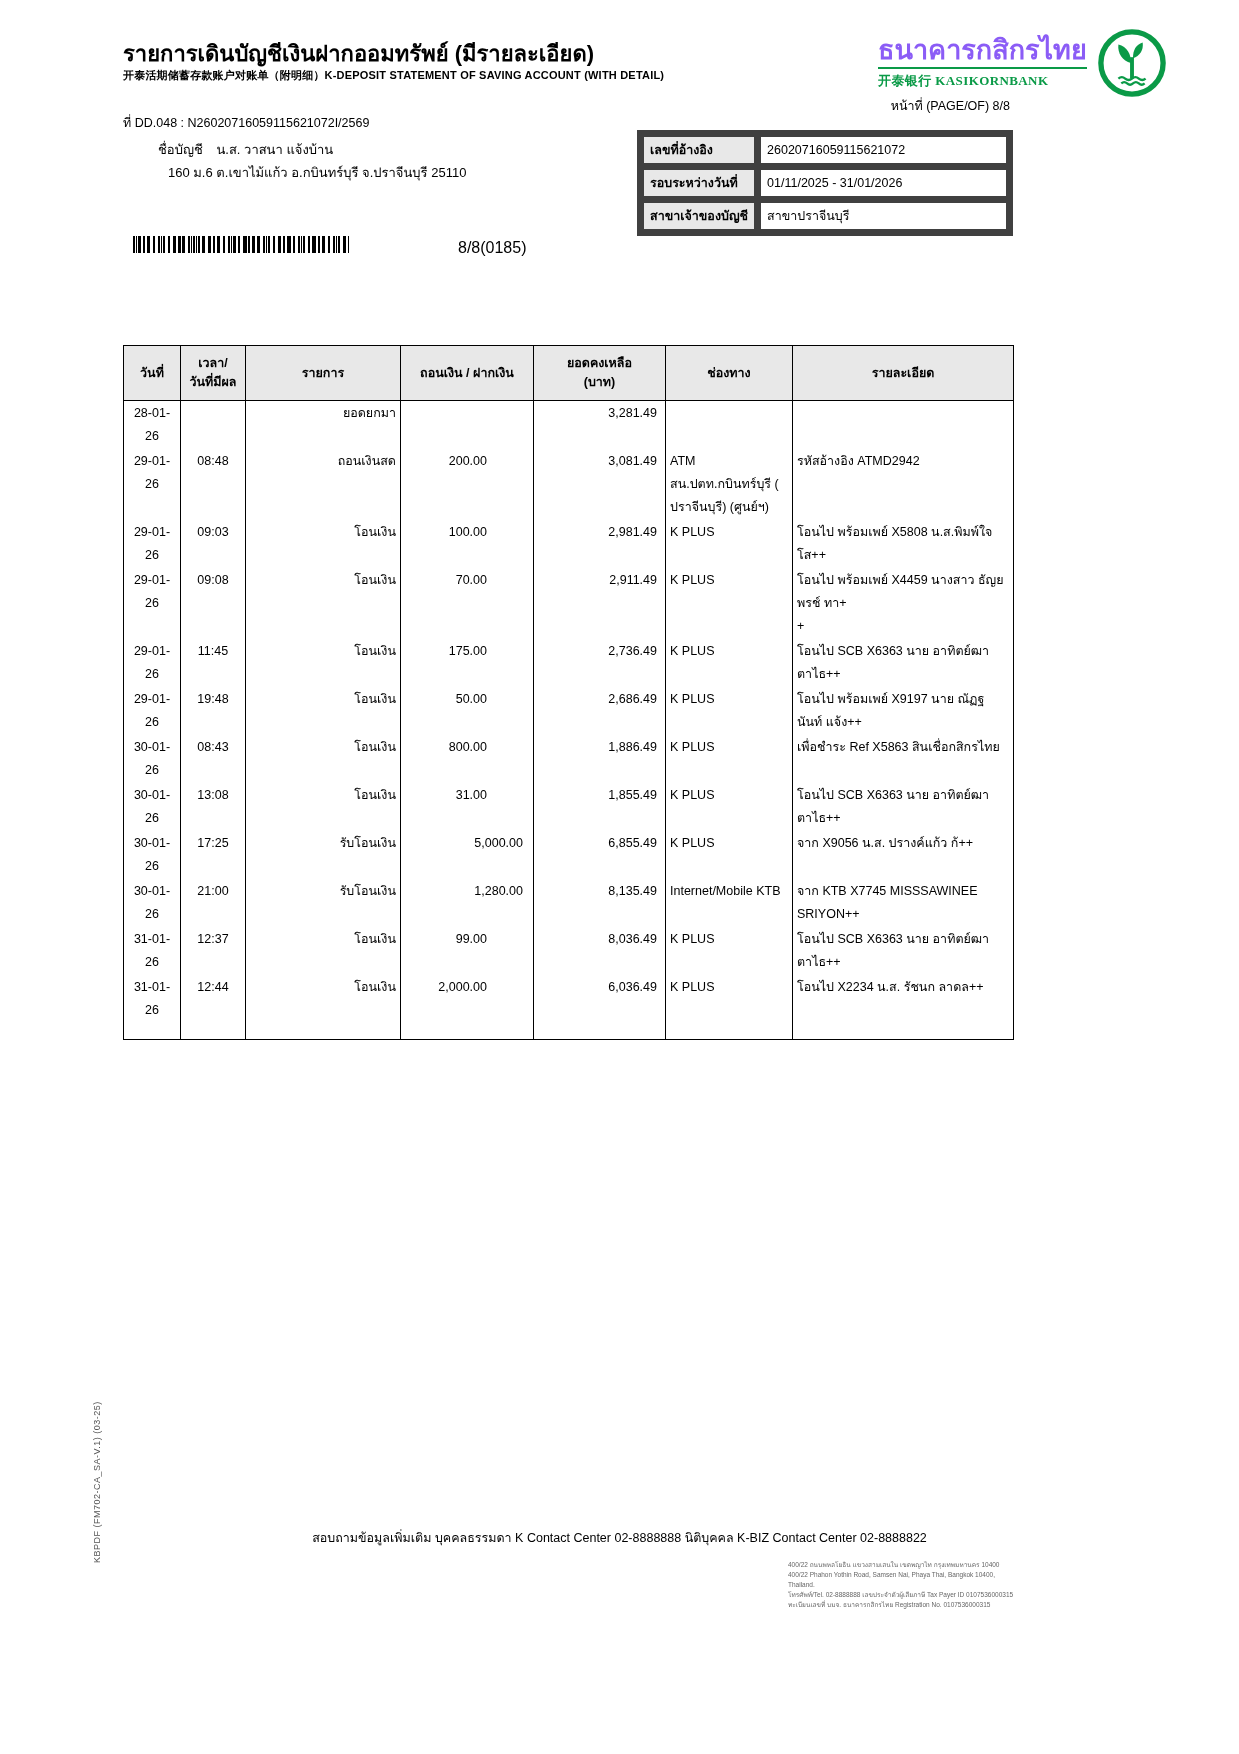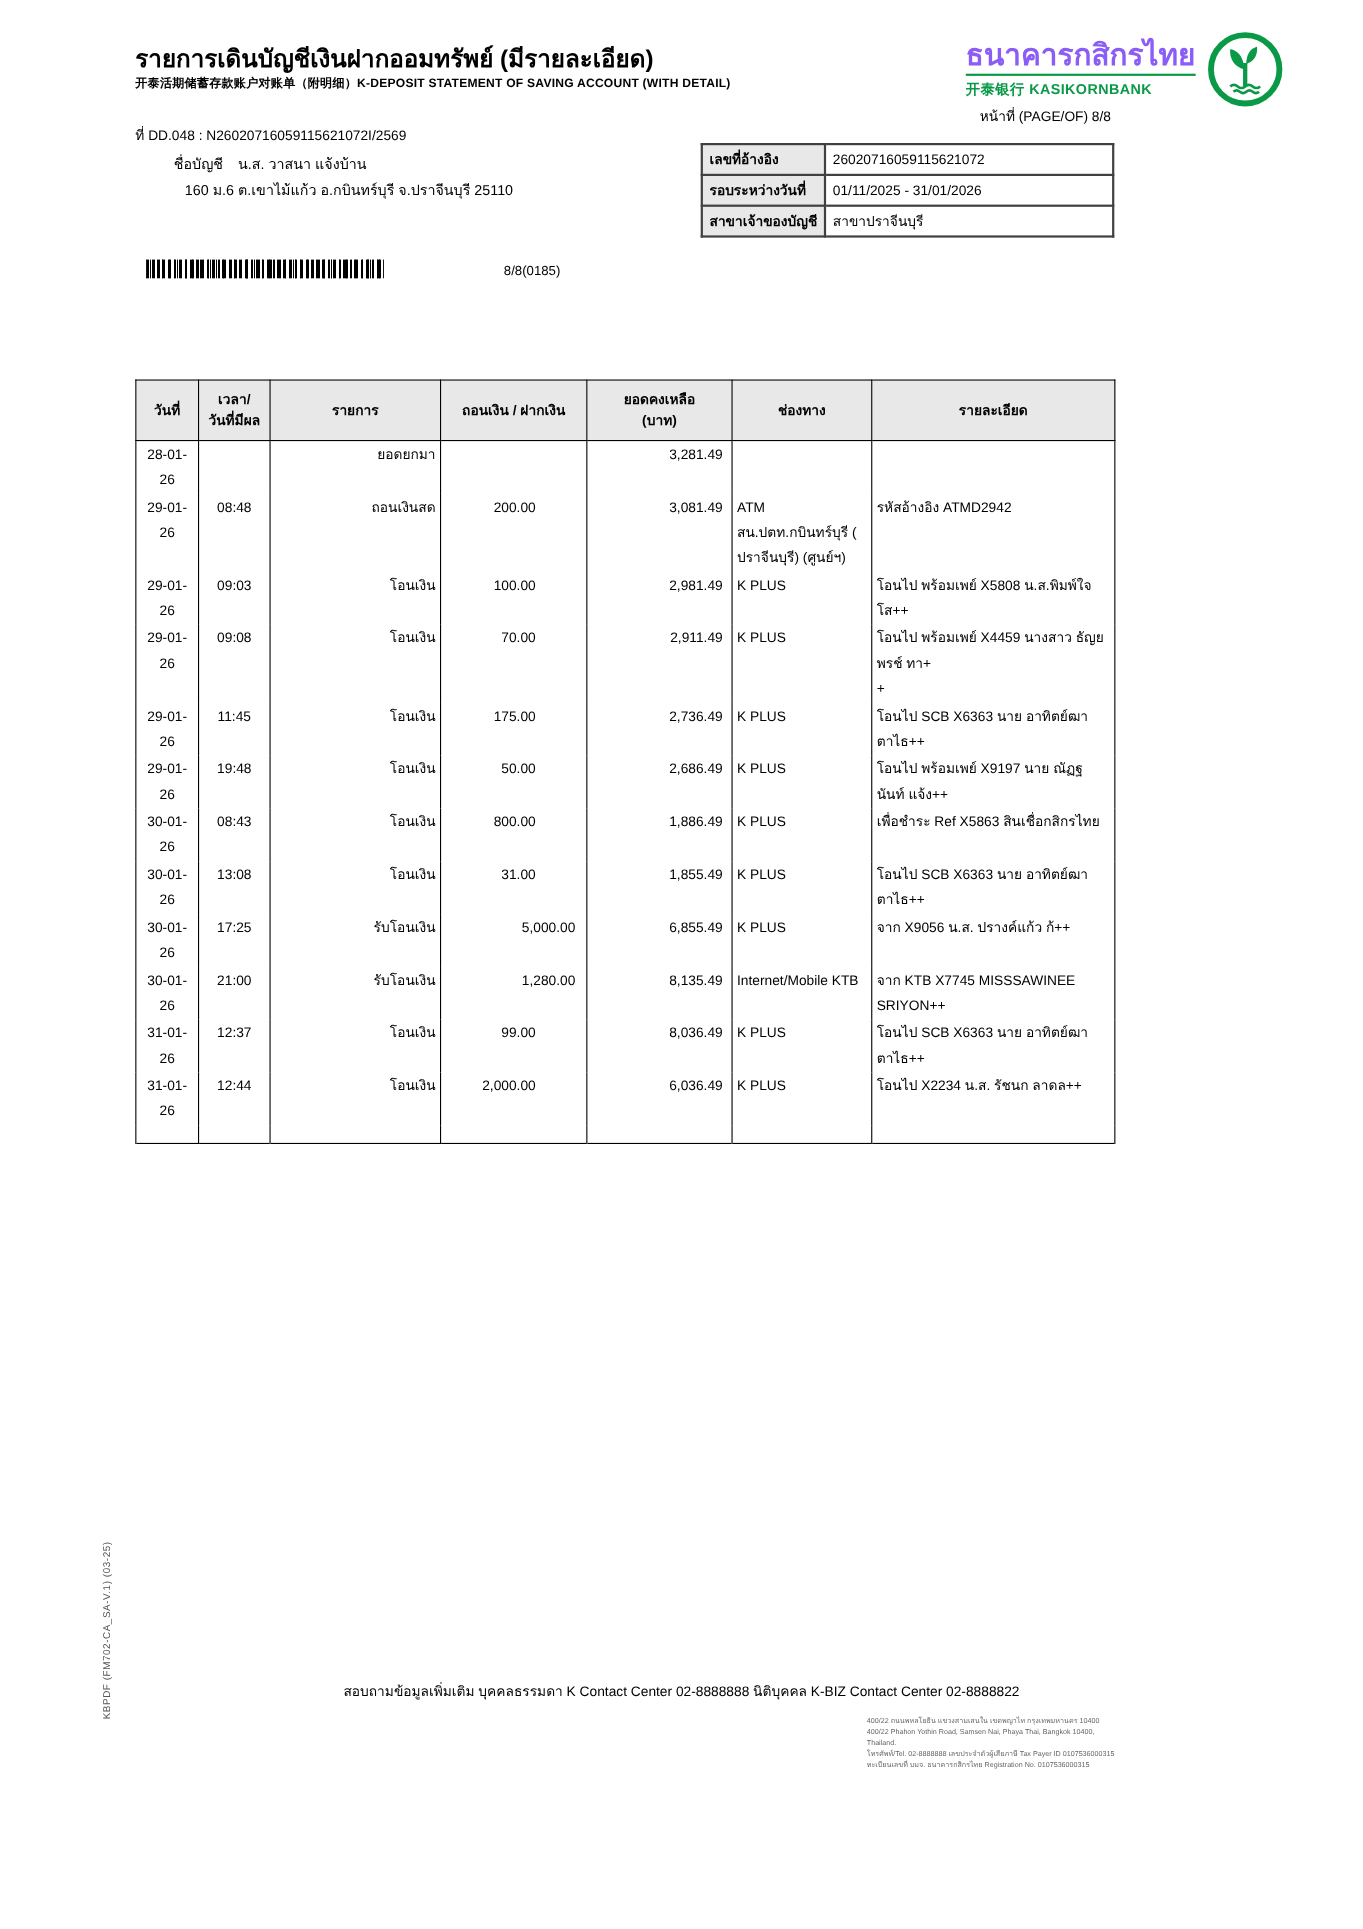--- a/index.html
+++ b/index.html
@@ -7,39 +7,39 @@
     position:relative; width:1239px; height:1754px; background:#ffffff;
     font-family:"Liberation Sans","DejaVu Sans",sans-serif; color:#000;
     overflow:hidden;
   }
   
   .title        { position:absolute; left:123px; top:36px;  font-size:22px; font-weight:bold; }
   .subtitle     { position:absolute; left:123px; top:68px;  font-size:11px; font-weight:bold; letter-spacing:.2px; }
   .logo-block   { position:absolute; left:878px; top:28px; display:flex; align-items:center; gap:10px; }
   .logo-text    { text-align:left; }
   .logo-th      { font-size:27px; font-weight:bold; color:#8b5cf6; line-height:1.05; }
-  .logo-sub     { font-size:13px; font-weight:bold; color:#0a9a47; border-top:2px solid #0a9a47; padding-top:3px; margin-top:3px; letter-spacing:.4px; }
+  .logo-sub     { font-size:13px; font-weight:bold; color:#0a9a47; border-top:2px solid #0a9a47; padding-top:3px; margin-top:3px; letter-spacing:.4px;font-family:Liberation Serif, serif; }
   .page-of      { position:absolute; right:229px; top:96px; font-size:12.5px; }
   .doc-no       { position:absolute; left:123px; top:113px; font-size:12.5px; }
   .acct-line    { position:absolute; left:138px; top:139px; font-size:13px;margin-left:20px; }
   .acct-line .lbl { margin-right:10px; }
   .acct-addr    { position:absolute; left:168px; top:162px; font-size:13px; }
   
   .info-table   { position:absolute; left:637px; top:130px; width:376px; border-collapse:collapse; font-size:12.5px; }
-  .info-table td { border:2px solid #404040; padding:3px 6px; height:16px; }
+  .info-table td { border:7px solid #404040; padding:3px 6px; height:16px; }
   .info-table td.lbl { background:#e8e8e8; font-weight:bold; width:96px; white-space:nowrap; }
   
   .barcode {
     position:absolute; left:133px; top:236px; width:216px; height:17px;
     background-image:
       repeating-linear-gradient(90deg,#000 0 2px,transparent 2px 5px),
       repeating-linear-gradient(90deg,#000 0 1px,transparent 1px 7px),
       repeating-linear-gradient(90deg,transparent 0 3px,#000 3px 4px,transparent 4px 11px);
   }
-  .barcode-caption { position:absolute; left:458px; top:239px; font-size:12px; }
+  .barcode-caption { position:absolute; left:458px; top:239px; font-size:16px; }
   
   .stmt-table { position:absolute; left:123px; top:345px; width:890px; border-collapse:collapse; table-layout:fixed; font-size:12.5px; border:1px solid #000; }
   .stmt-table th {
     background:#e8e8e8; border:1px solid #000; font-weight:bold;
     height:50px; white-space:pre-line; vertical-align:middle; text-align:center;
     padding:2px 3px; line-height:1.5;
   }
   .stmt-table td {
     border-left:1px solid #000; border-right:1px solid #000; border-top:none; border-bottom:none;
     padding:1px 4px; vertical-align:top; line-height:23px; overflow:hidden;

